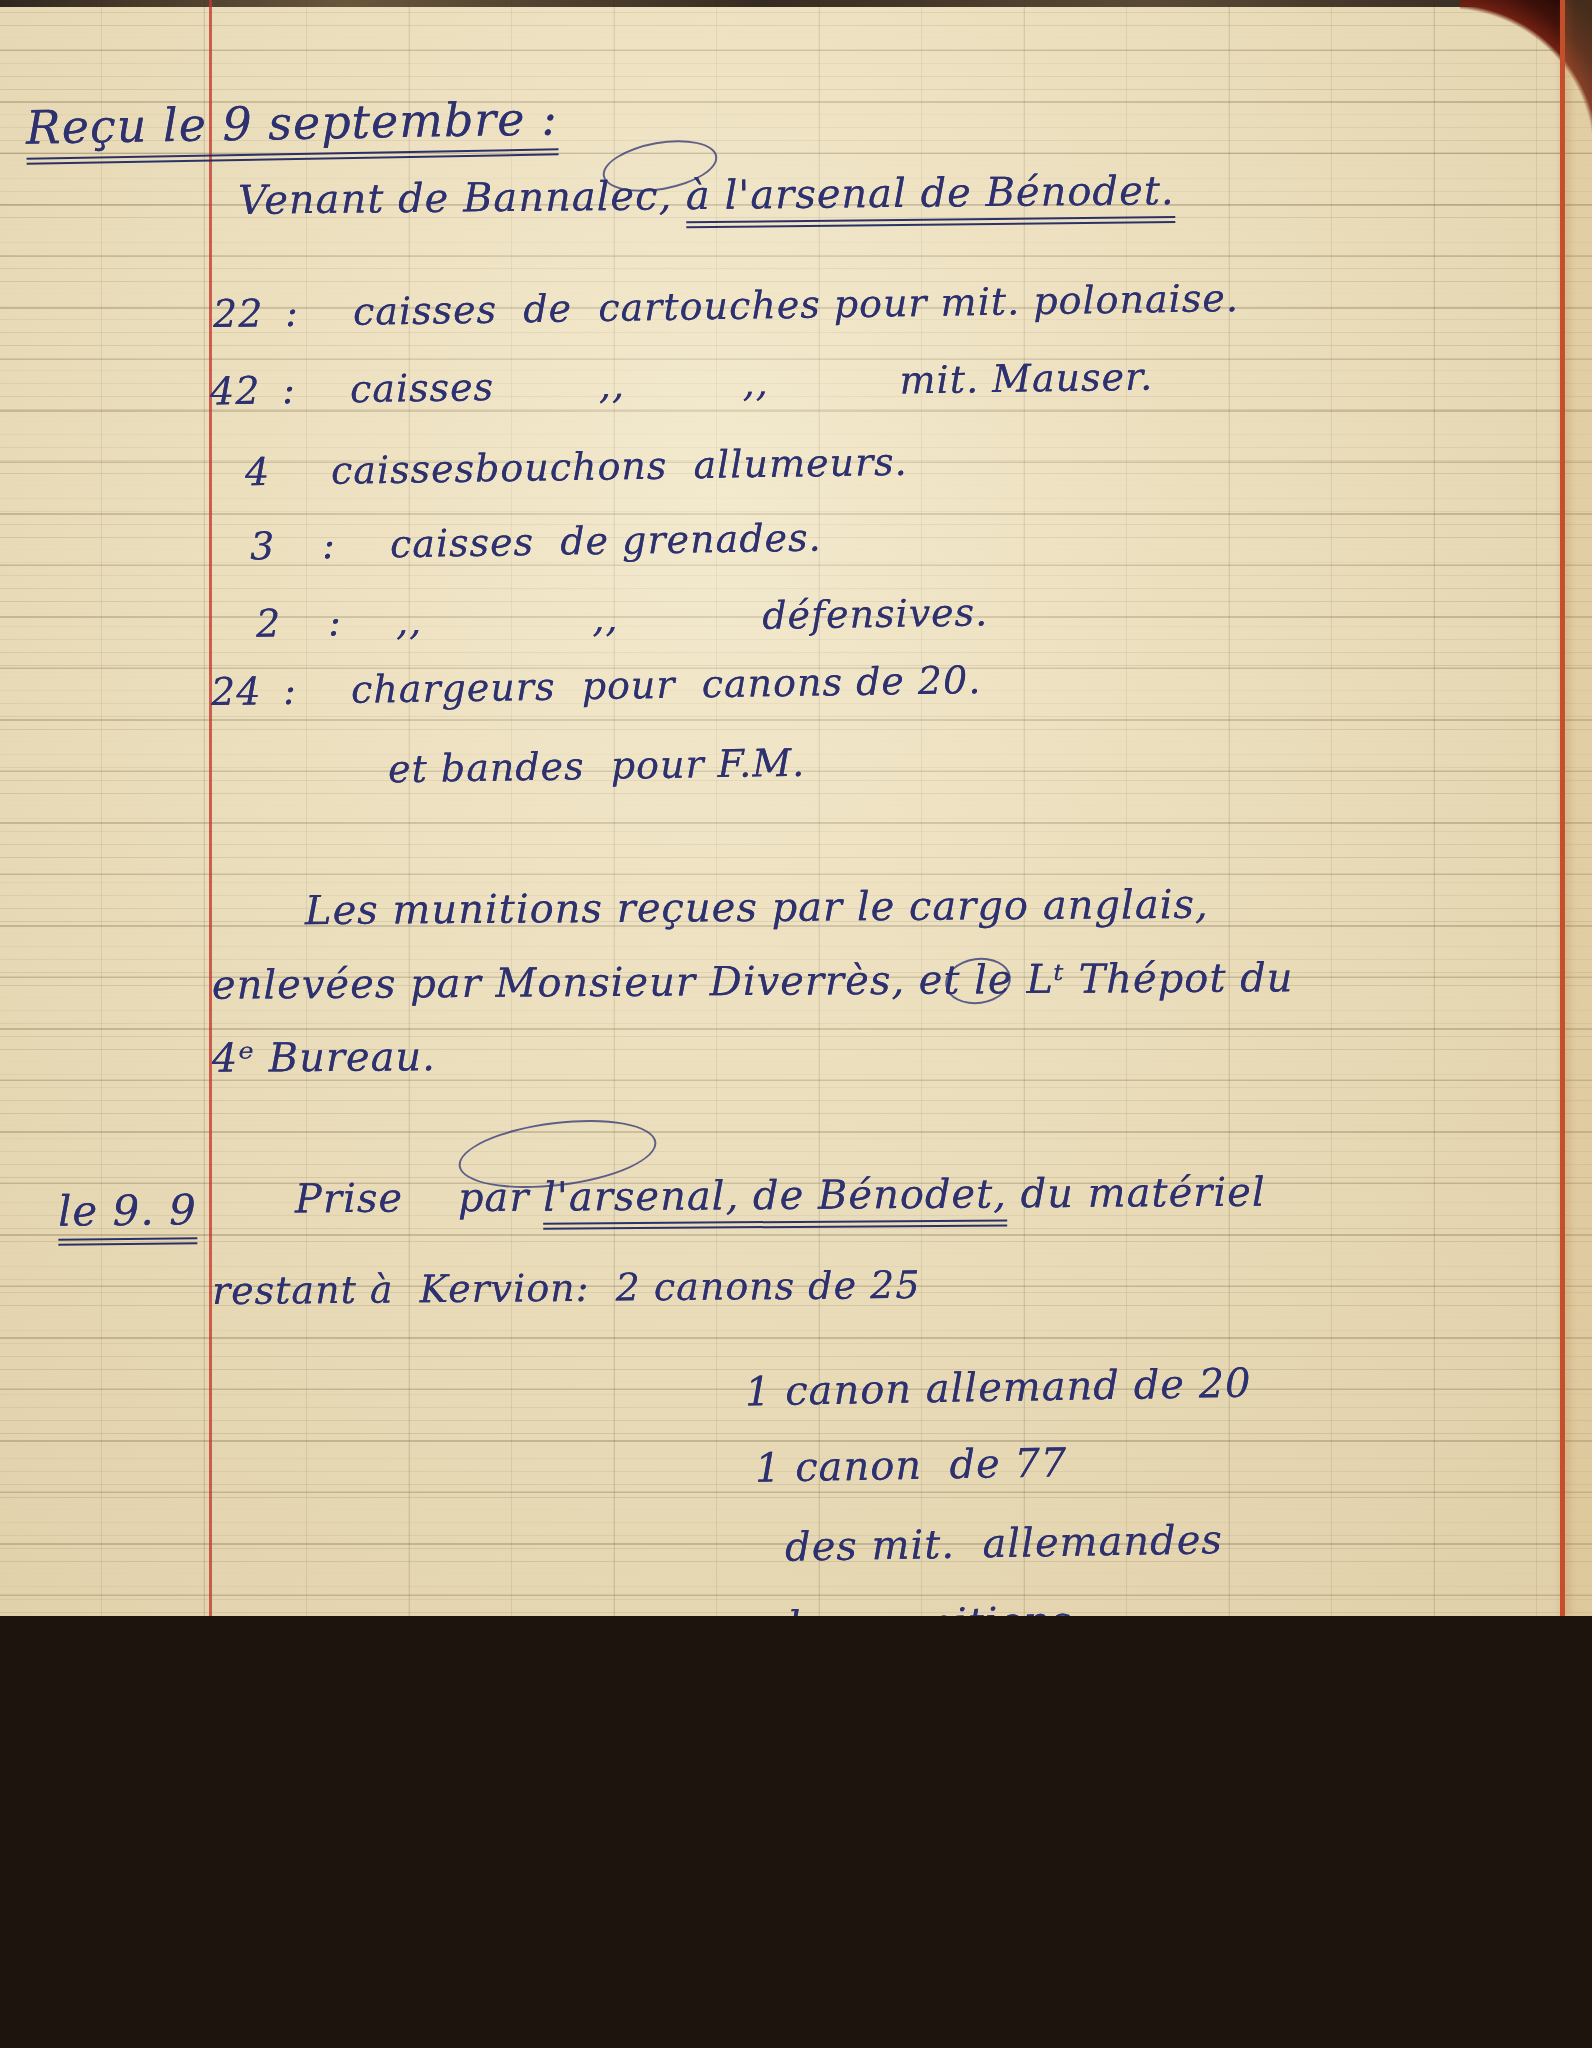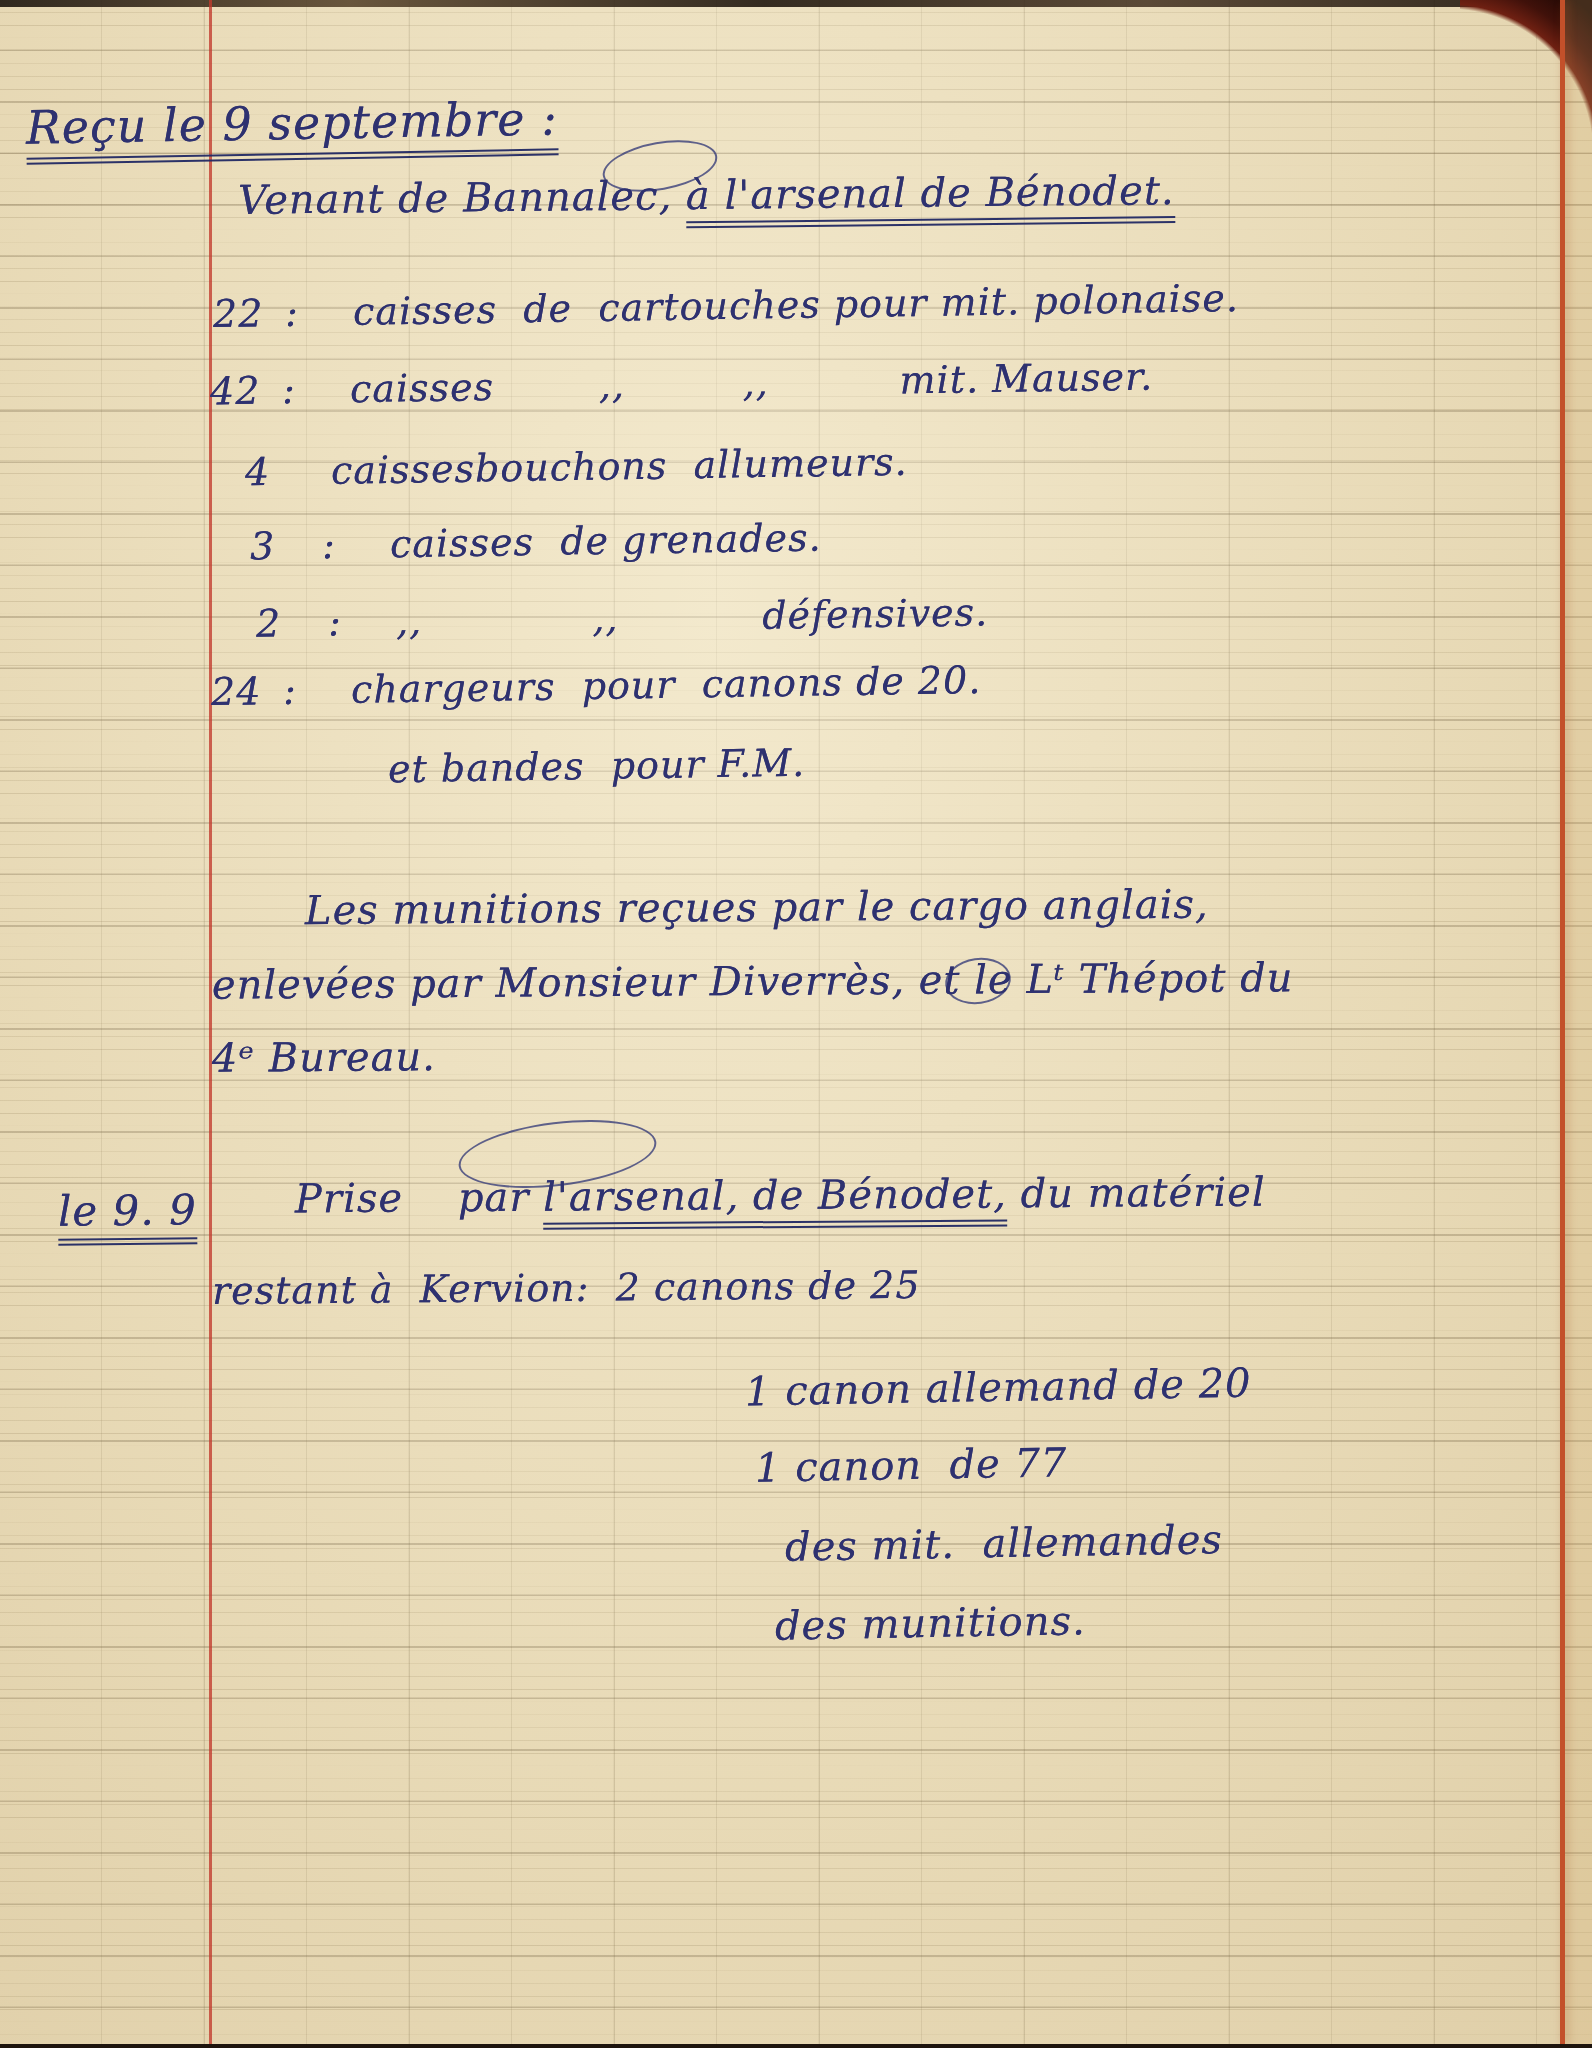--- a/index.html
+++ b/index.html
@@ -1,17 +1,17 @@
 <!DOCTYPE html>
 <html><head>
 <meta charset="utf-8">
 <style>
   html,body{margin:0;padding:0;background:#1d140d;}
   .sheet{
-    position:relative;width:1592px;height:2044px;overflow:hidden;
+    position:relative;width:1592px;height:1616px;overflow:hidden;
     background-color:#e9dcba;
     background-image:
       radial-gradient(ellipse at 45% 30%, rgba(255,249,228,0.45) 0%, rgba(220,196,146,0.10) 60%, rgba(190,160,105,0.22) 100%),
       repeating-linear-gradient(to bottom, rgba(100,84,56,0) 0px, rgba(100,84,56,0) 49px, rgba(100,84,56,0.30) 50px, rgba(100,84,56,0.30) 51.5px),
       repeating-linear-gradient(to bottom, rgba(128,108,72,0) 0px, rgba(128,108,72,0) 11.8px, rgba(128,108,72,0.24) 12.8px),
       repeating-linear-gradient(to right, rgba(112,98,66,0) 0px, rgba(112,98,66,0) 100.5px, rgba(112,98,66,0.30) 102.5px);
     font-family:"DejaVu Serif","Liberation Serif",serif;
     font-style:italic;
     color:#2e3170;
   }

